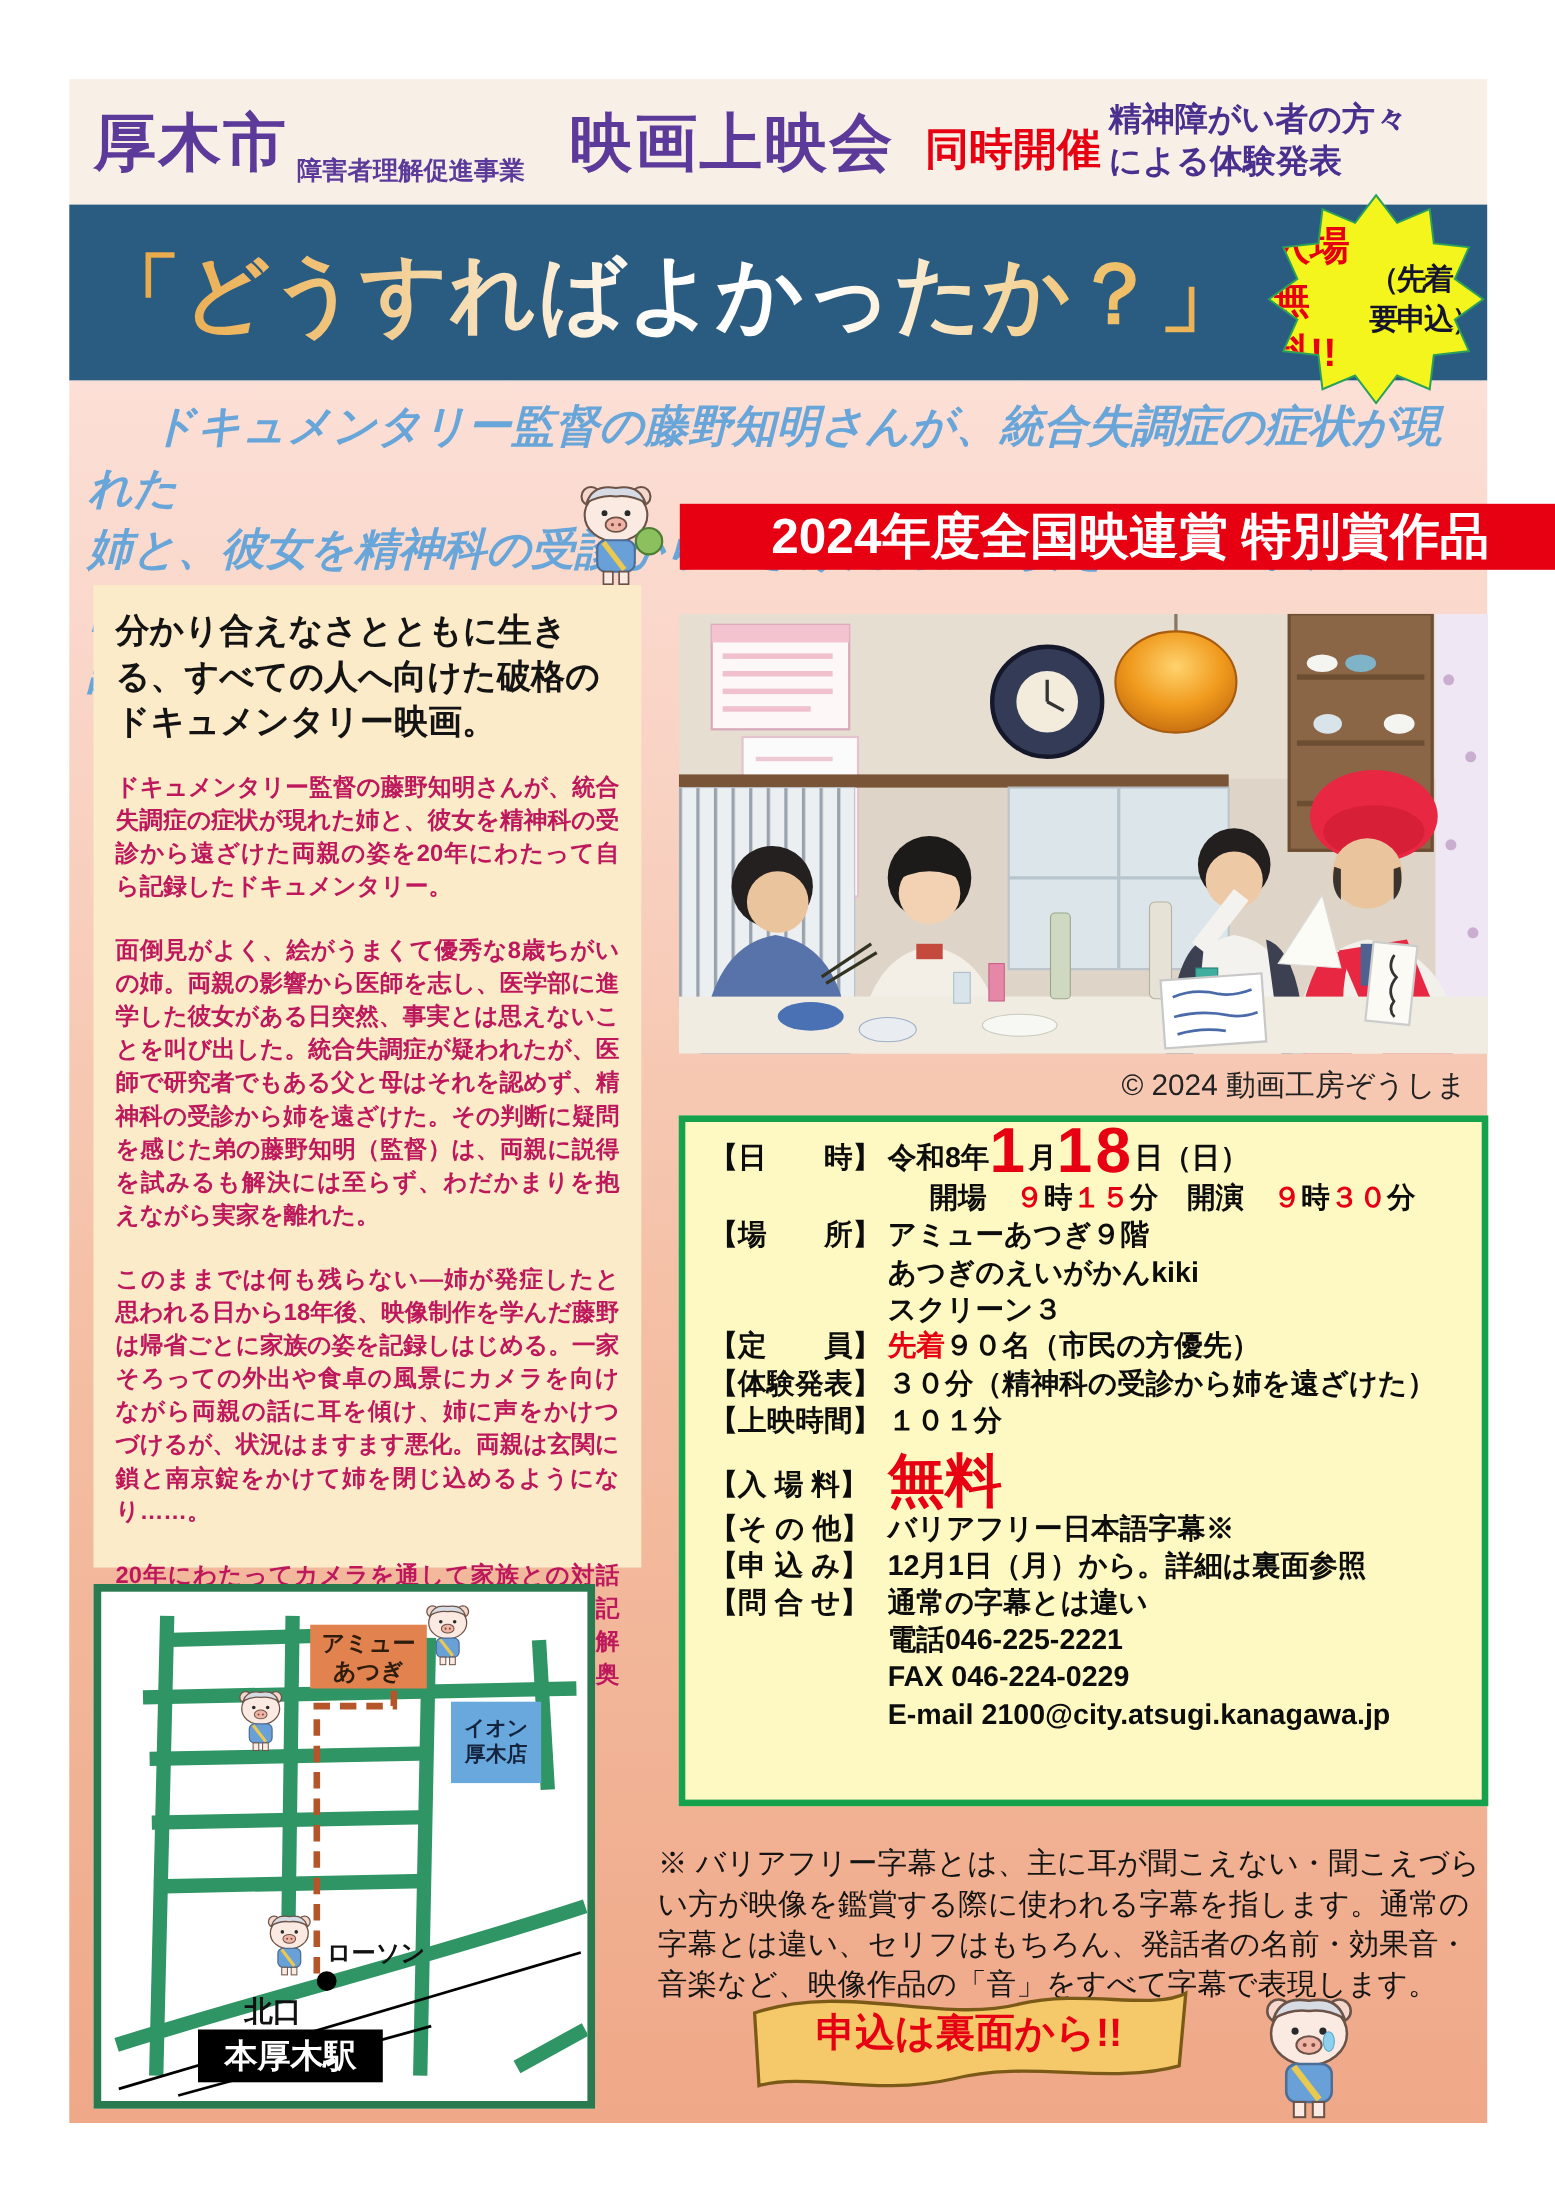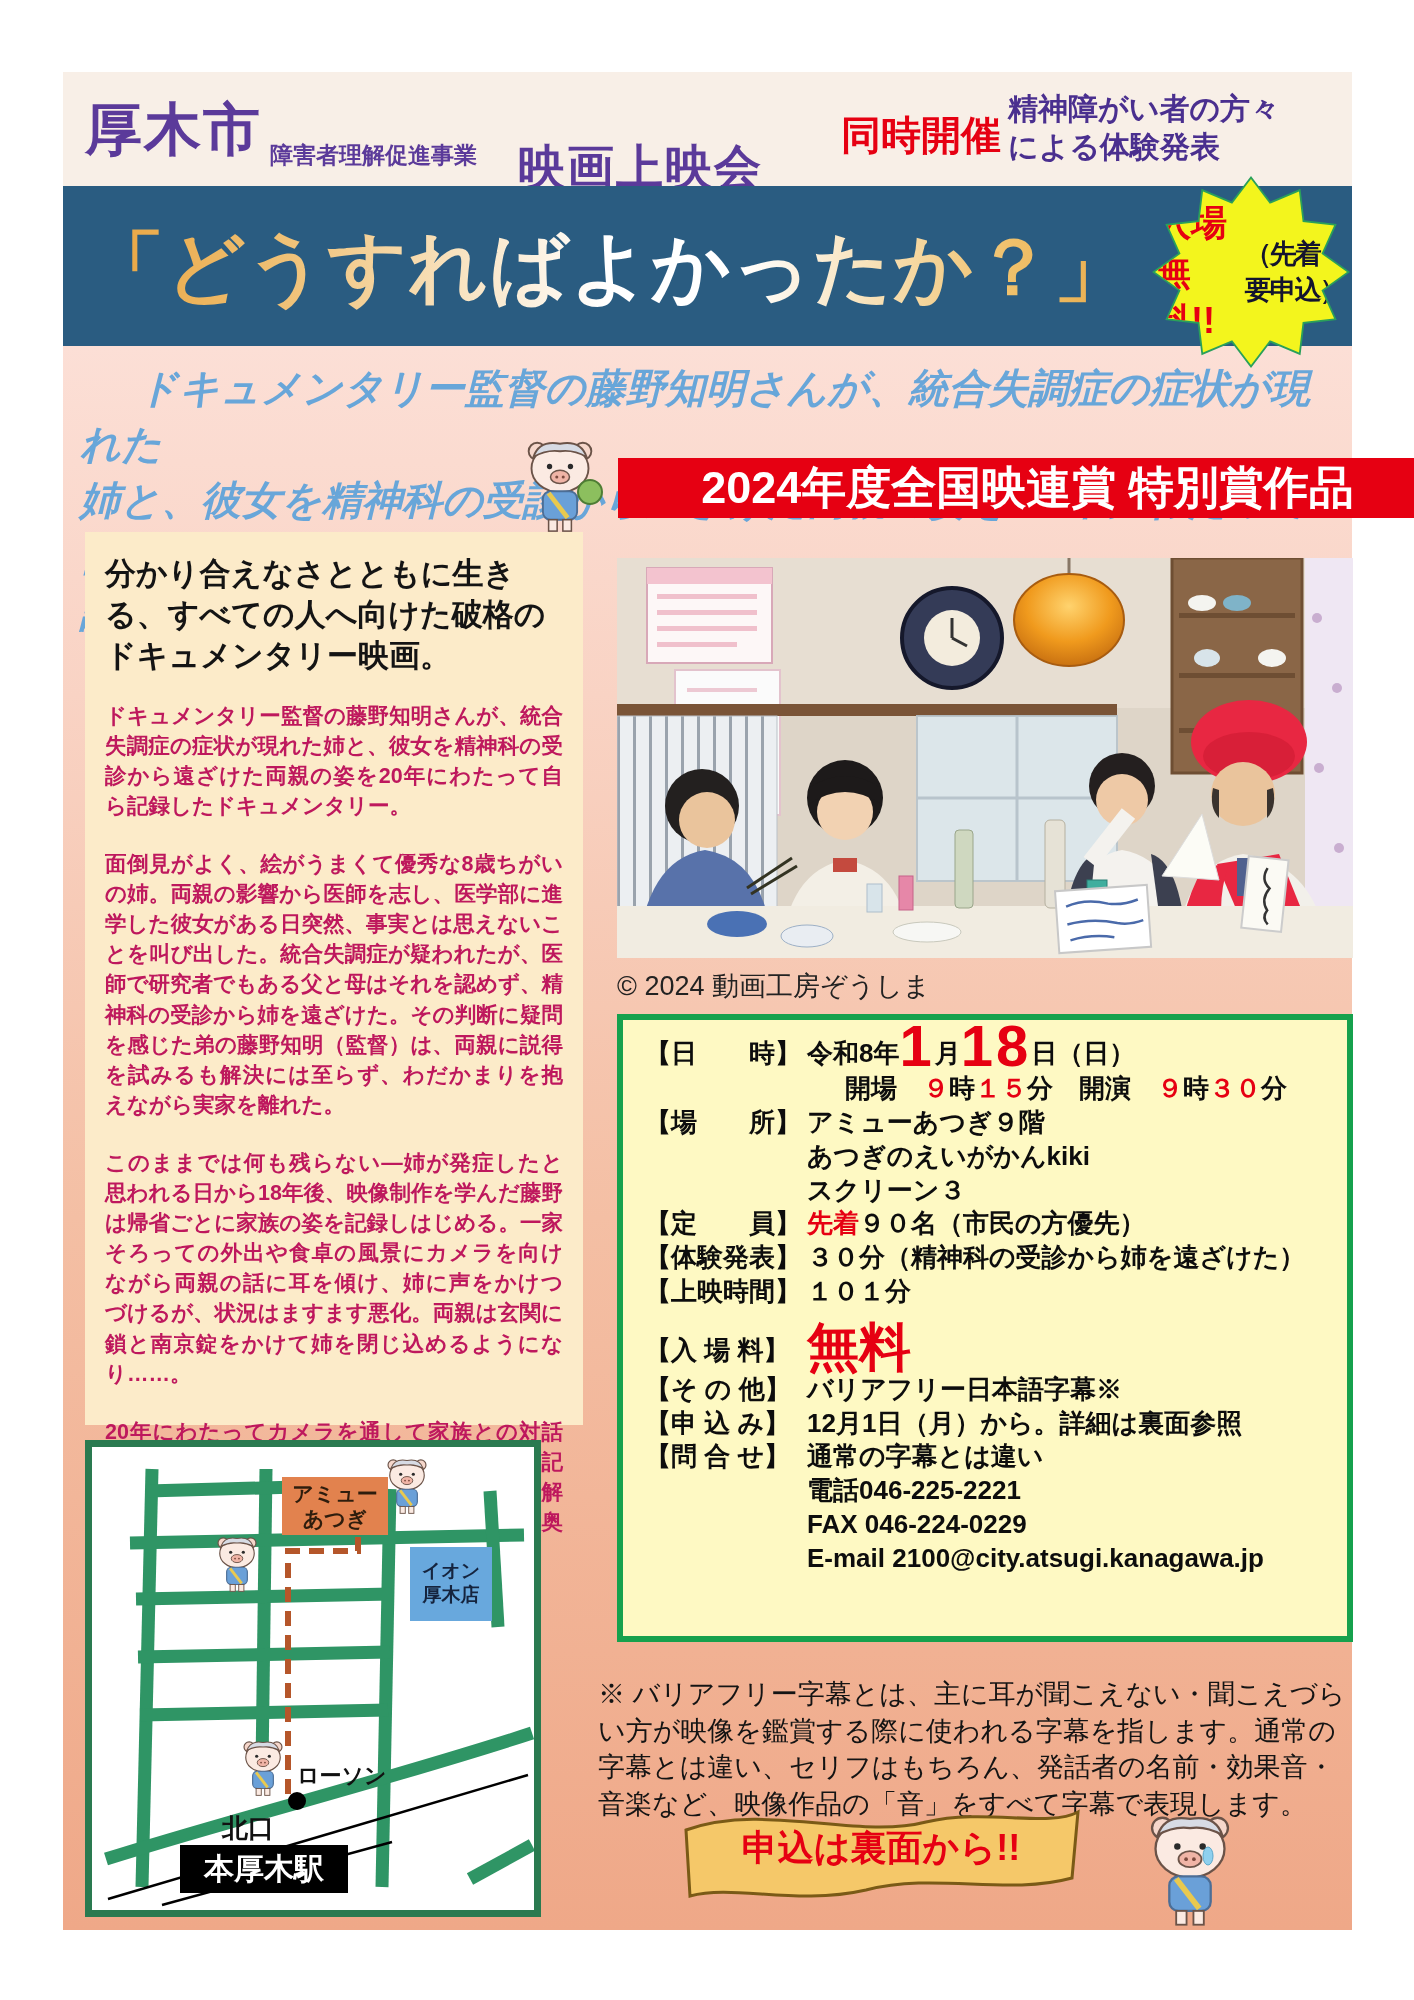--- a/index.html
+++ b/index.html
@@ -7,21 +7,21 @@
     width:1414px;height:2000px;position:relative;background:#ffffff;
     font-family:"Liberation Sans",sans-serif;overflow:hidden;
     -webkit-font-smoothing:antialiased;
   }
   .abs{position:absolute;}
 
   
   #header-band{left:63px;top:72px;width:1289px;height:114px;background:#f8efe7;}
   .hdr-city{left:22px;top:20px;font-size:57px;font-weight:bold;color:#5b3a9a;letter-spacing:2px;}
   .hdr-program{left:207px;top:68px;font-size:23px;font-weight:bold;color:#5b3a9a;}
-  .hdr-event{left:455px;top:20px;font-size:47px;font-weight:bold;color:#5b3a9a;letter-spacing:2px;margin-top:44px;}
+  .hdr-event{left:455px;top:20px;font-size:57px;font-weight:bold;color:#5b3a9a;letter-spacing:2px;}
   .hdr-simul{left:778px;top:36px;font-size:40px;font-weight:bold;color:#e60012;}
   .hdr-side{left:945px;top:18px;font-size:30px;font-weight:bold;color:#4a2f8f;line-height:1.25;}
 
   
   #title-band{left:63px;top:186px;width:1289px;height:160px;background:#2a5c81;}
   #movie-title{
     left:24px;top:30px;width:1130px;font-size:78px;font-weight:900;letter-spacing:1px;
     background:linear-gradient(90deg,#e8a33c 0%,#f0c278 18%,#ffffff 46%,#ffffff 58%,#efc06a 82%,#e29a32 100%);
     -webkit-background-clip:text;background-clip:text;color:transparent;
     white-space:nowrap;
@@ -48,21 +48,21 @@
     color:#ffffff;font-size:45px;font-weight:bold;white-space:nowrap;}
 
   
   #synopsis-box{left:85px;top:532px;width:498px;height:893px;background:#fcebc9;
     box-sizing:border-box;padding:22px 20px;}
   #synopsis-box h2{margin:0 0 24px 0;font-size:31px;line-height:1.32;color:#141414;font-weight:900;}
   #synopsis-box p{margin:0 0 28px 0;font-size:21.5px;line-height:1.4;color:#be185d;font-weight:700;text-align:justify;}
 
   
   #photo-frame{left:617px;top:558px;width:736px;height:400px;overflow:hidden;}
-  #photo-credit{left:617px;top:968px;width:736px;text-align:left;font-size:27px;color:#222;}
+  #photo-credit{left:597px;top:968px;width:736px;text-align:right;font-size:27px;color:#222;}
 
   
   #detail-box{left:617px;top:1014px;width:736px;height:628px;background:#fef9c3;
     border:6px solid #16a14d;box-sizing:border-box;padding:0 22px 10px 22px;
     font-weight:bold;color:#0d0d0d;}
   .drow{font-size:26px;line-height:1.3;white-space:nowrap;}
   .drow .dlbl{display:inline-block;width:162px;letter-spacing:0;}
   .bignum{font-size:58px;line-height:.9;color:#e60012;font-weight:900;letter-spacing:3px;vertical-align:-4px;}
   .rednum{color:#e60012;}
   .redbig{font-size:52px;line-height:1;color:#e60012;font-weight:900;vertical-align:-6px;}

